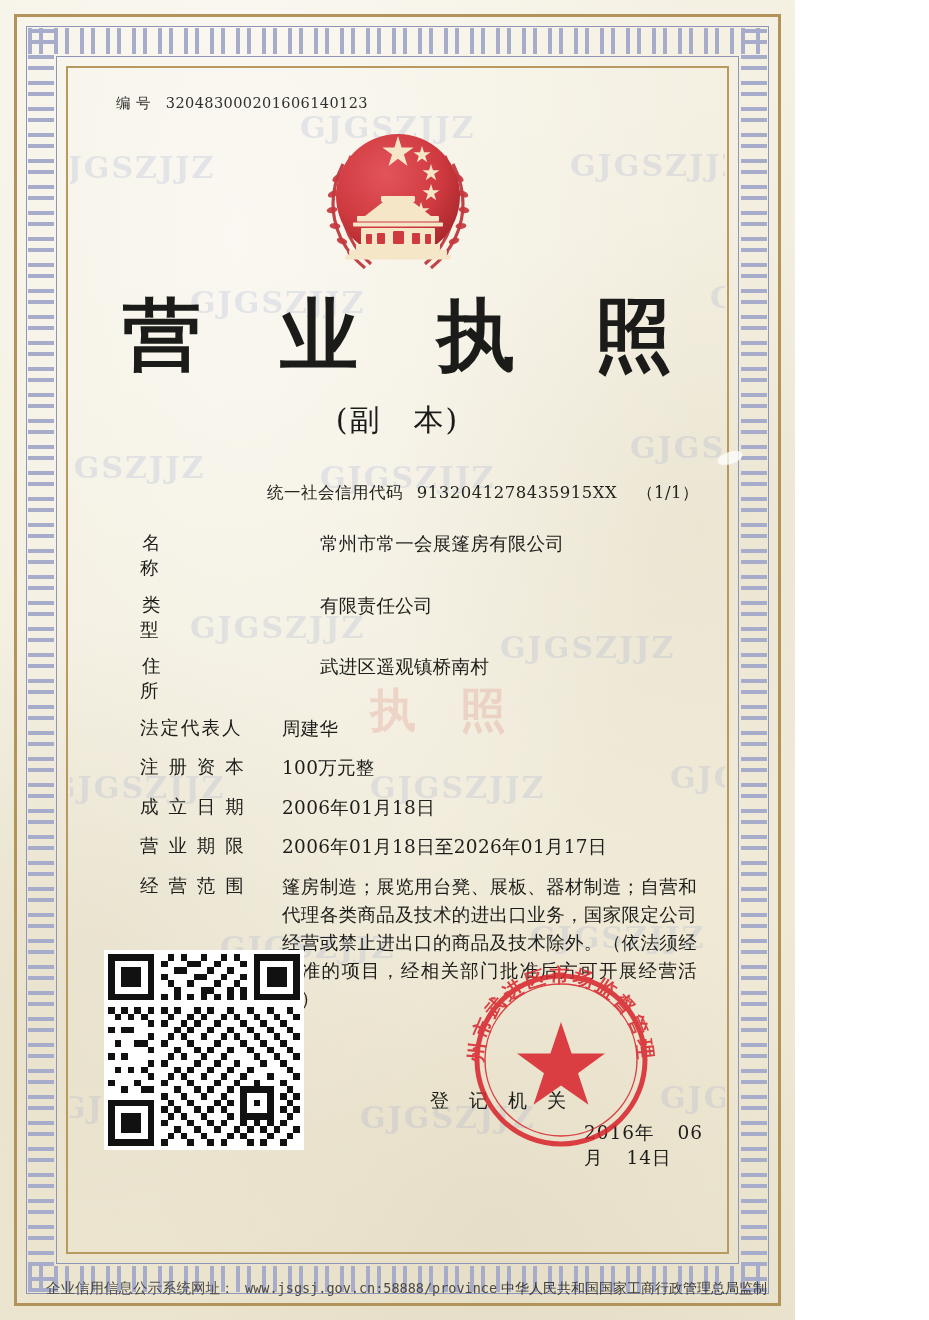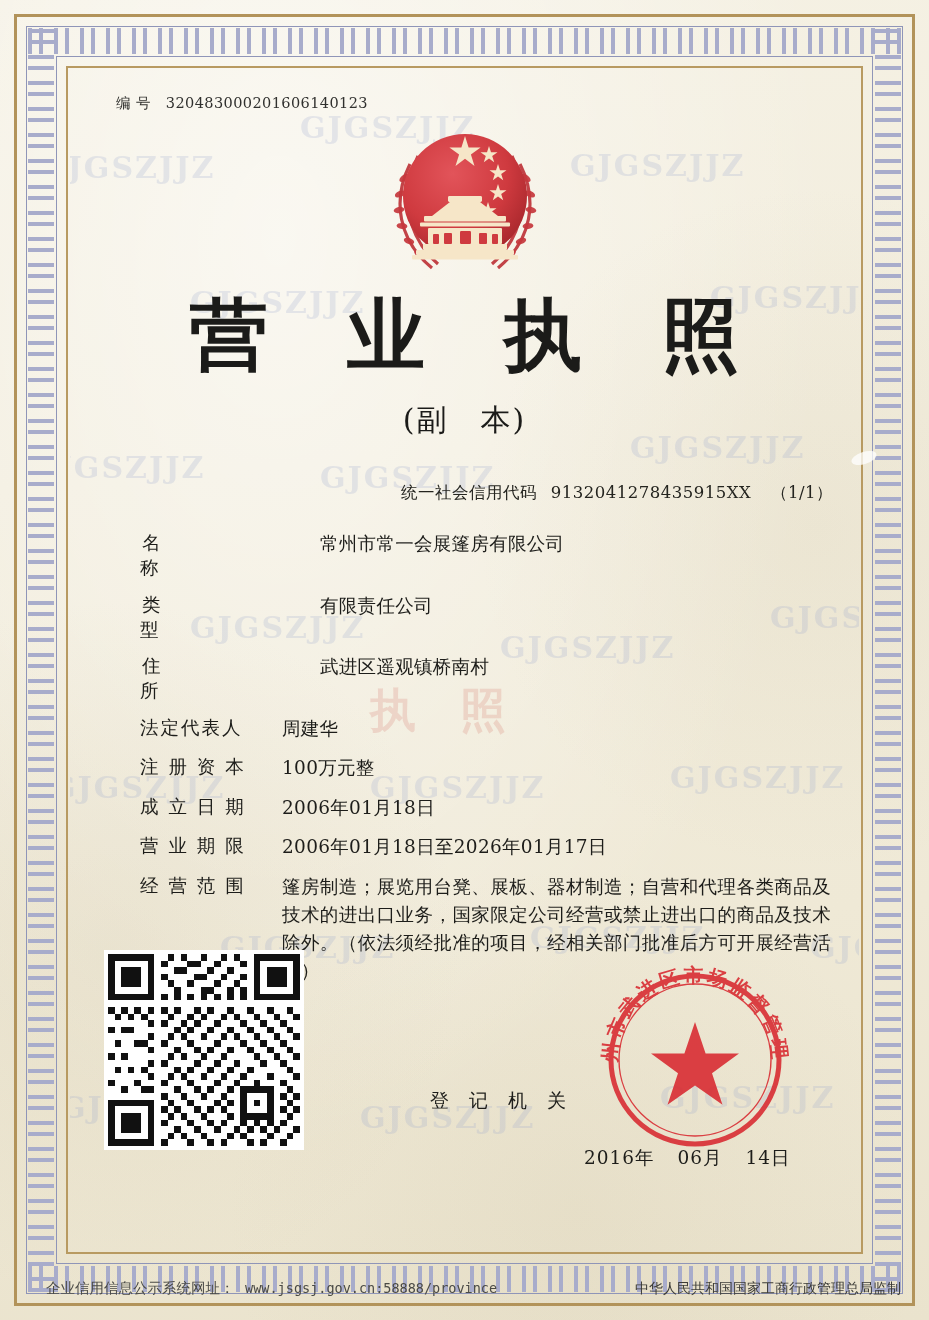--- a/index.html
+++ b/index.html
@@ -11,21 +11,21 @@
     width: 929px; height: 1320px;
     font-family: "DejaVu Sans", sans-serif;
     overflow: hidden;
     position: relative;
   }
 
   
   #license {
     position: absolute;
     left: 0; top: 0;
-    width: 929px; height: 1320px;
+    width: 795px; height: 1320px;
     background:
       radial-gradient(ellipse at 30% 18%, rgba(255,255,255,0.55), rgba(255,255,255,0) 60%),
       linear-gradient(175deg, #f5f1e4 0%, #f2eddd 35%, #efe9d6 70%, #eae3cd 100%);
   }
   
   #license::after {
     content: "";
     position: absolute; inset: 0;
     background:
       radial-gradient(circle at 12% 72%, rgba(196,183,150,0.16), rgba(0,0,0,0) 28%),

